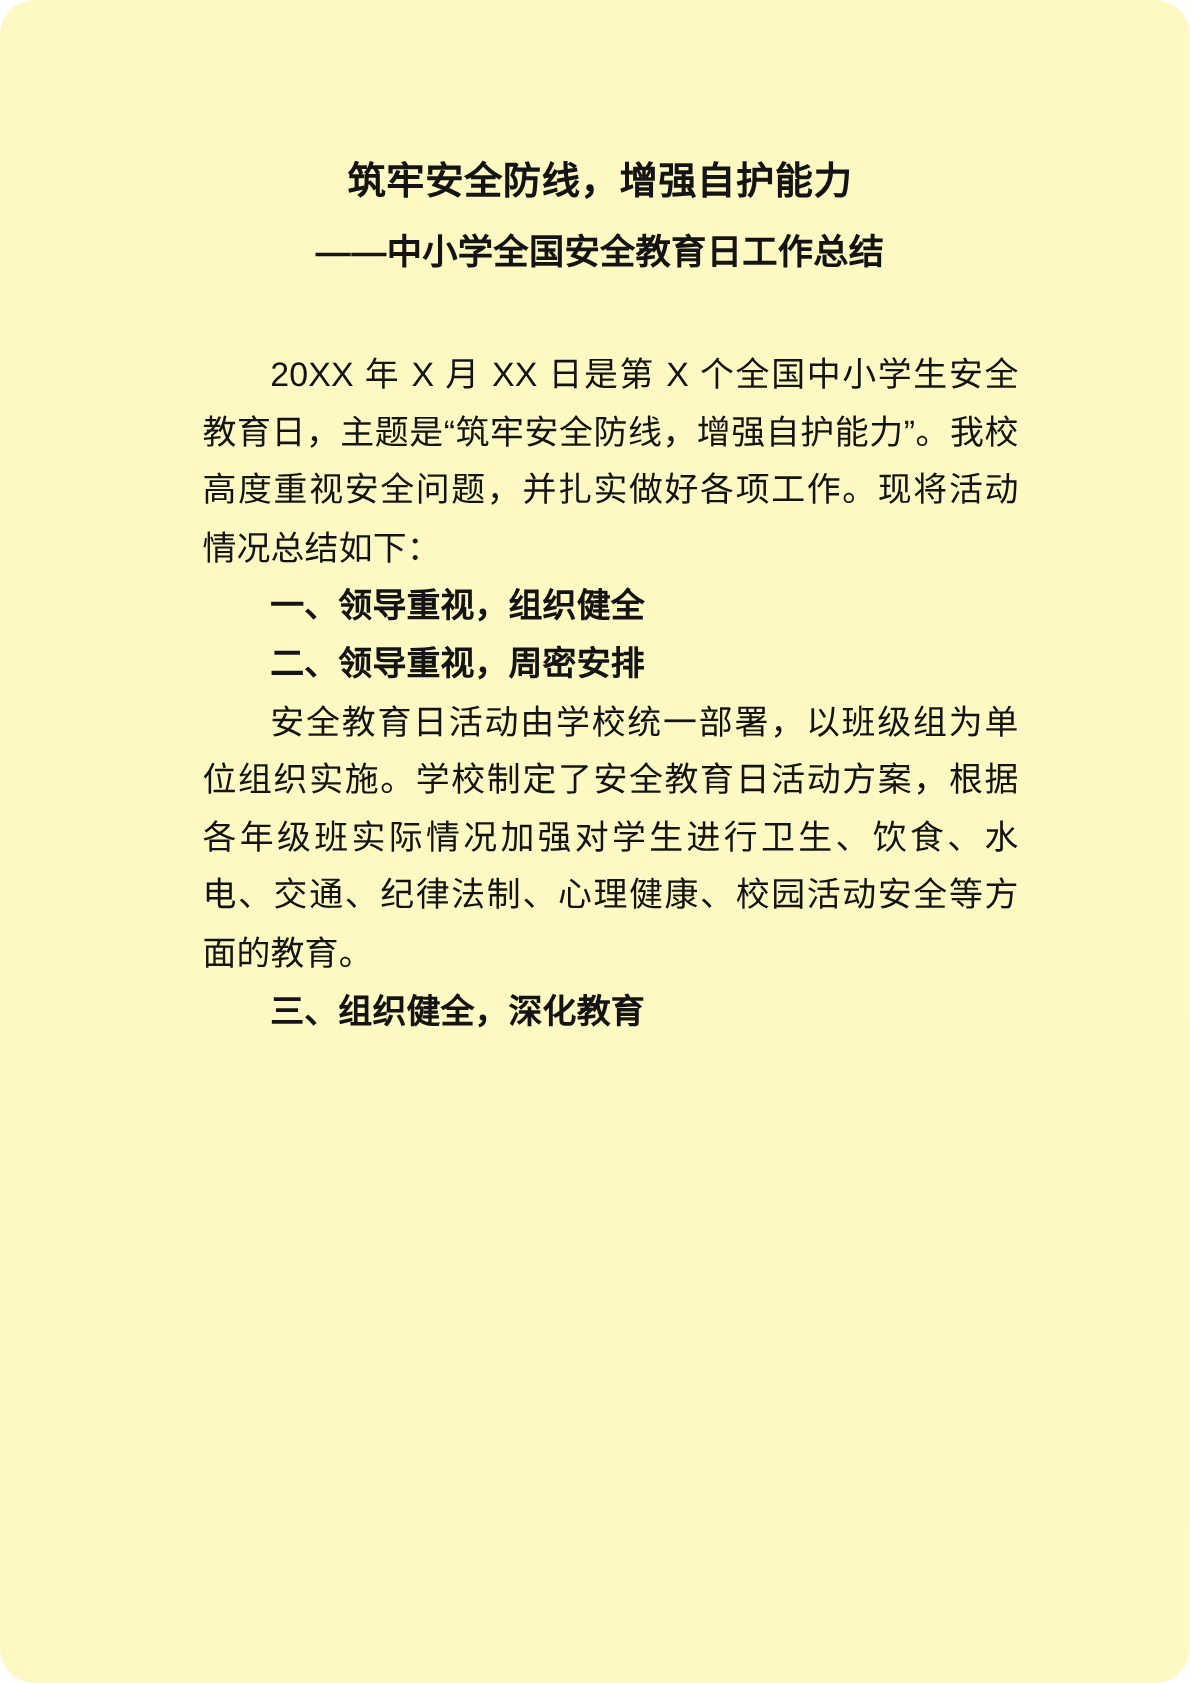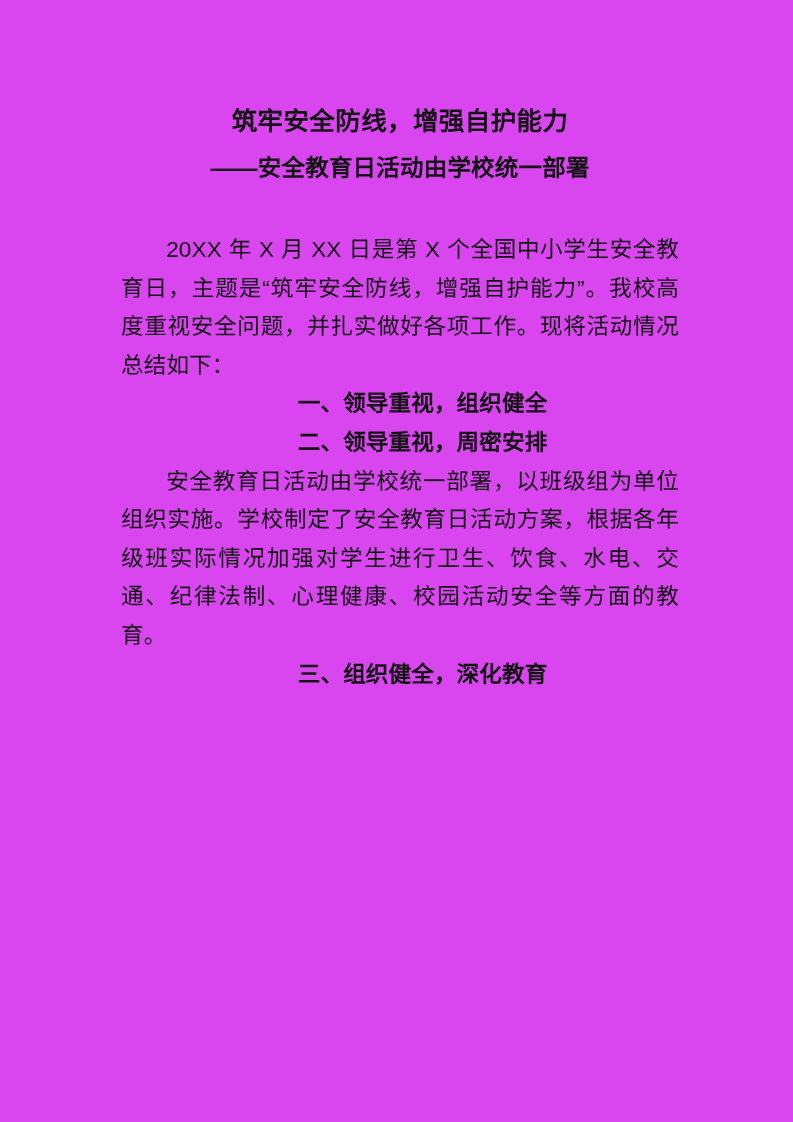--- a/index.html
+++ b/index.html
@@ -7,24 +7,25 @@
     margin: 0;
     padding: 0;
     background: #ffffff;
   }
 
   .page {
     position: relative;
     width: 793px;
     height: 1122px;
     margin: 0 auto;
-    background: #d946ef;
+    background: #fef9c3;
     overflow: hidden;
     font-family: "Liberation Sans", "DejaVu Sans", sans-serif;
     color: #141414;
+    border-radius: 23px;
     -webkit-font-smoothing: antialiased;
   }
 
   .doc-body {
     position: absolute;
     left: 121px;
     top: 0;
     width: 558px;
   }
 
@@ -48,52 +49,53 @@
     font-weight: bold;
     line-height: 40px;
     letter-spacing: 0.2px;
     margin-top: 7px;
     white-space: nowrap;
   }
 
   
   .content {
     margin-top: 43px;
+    margin-left: 14px;
   }
 
   p.para {
     margin: 0;
     font-size: 22.6px;
     line-height: 38.6px;
     text-indent: 2em;
     text-align: justify;
     text-justify: inter-ideograph;
     letter-spacing: 0.1px;
     font-weight: normal;
   }
 
   h2.section-heading {
     margin: 0;
     font-size: 22.6px;
     line-height: 38.6px;
     text-indent: 2em;
     font-weight: bold;
-    text-align: center;
+    text-align: left;
     letter-spacing: 0.1px;
   }
 </style>
 </head>
 <body>
 
 <div class="page">
   <div class="doc-body">
 
     <div class="title-block">
       <div class="doc-title">筑牢安全防线，增强自护能力</div>
-      <div class="doc-subtitle">——安全教育日活动由学校统一部署</div>
+      <div class="doc-subtitle">——中小学全国安全教育日工作总结</div>
     </div>
 
     <div class="content">
         <p class="para">20XX 年 X 月 XX 日是第 X 个全国中小学生安全教育日，主题是“筑牢安全防线，增强自护能力”。我校高度重视安全问题，并扎实做好各项工作。现将活动情况总结如下：</p>
         <h2 class="section-heading">一、领导重视，组织健全</h2>
         <h2 class="section-heading">二、领导重视，周密安排</h2>
         <p class="para">安全教育日活动由学校统一部署，以班级组为单位组织实施。学校制定了安全教育日活动方案，根据各年级班实际情况加强对学生进行卫生、饮食、水电、交通、纪律法制、心理健康、校园活动安全等方面的教育。</p>
         <h2 class="section-heading">三、组织健全，深化教育</h2>
       </div>
 

